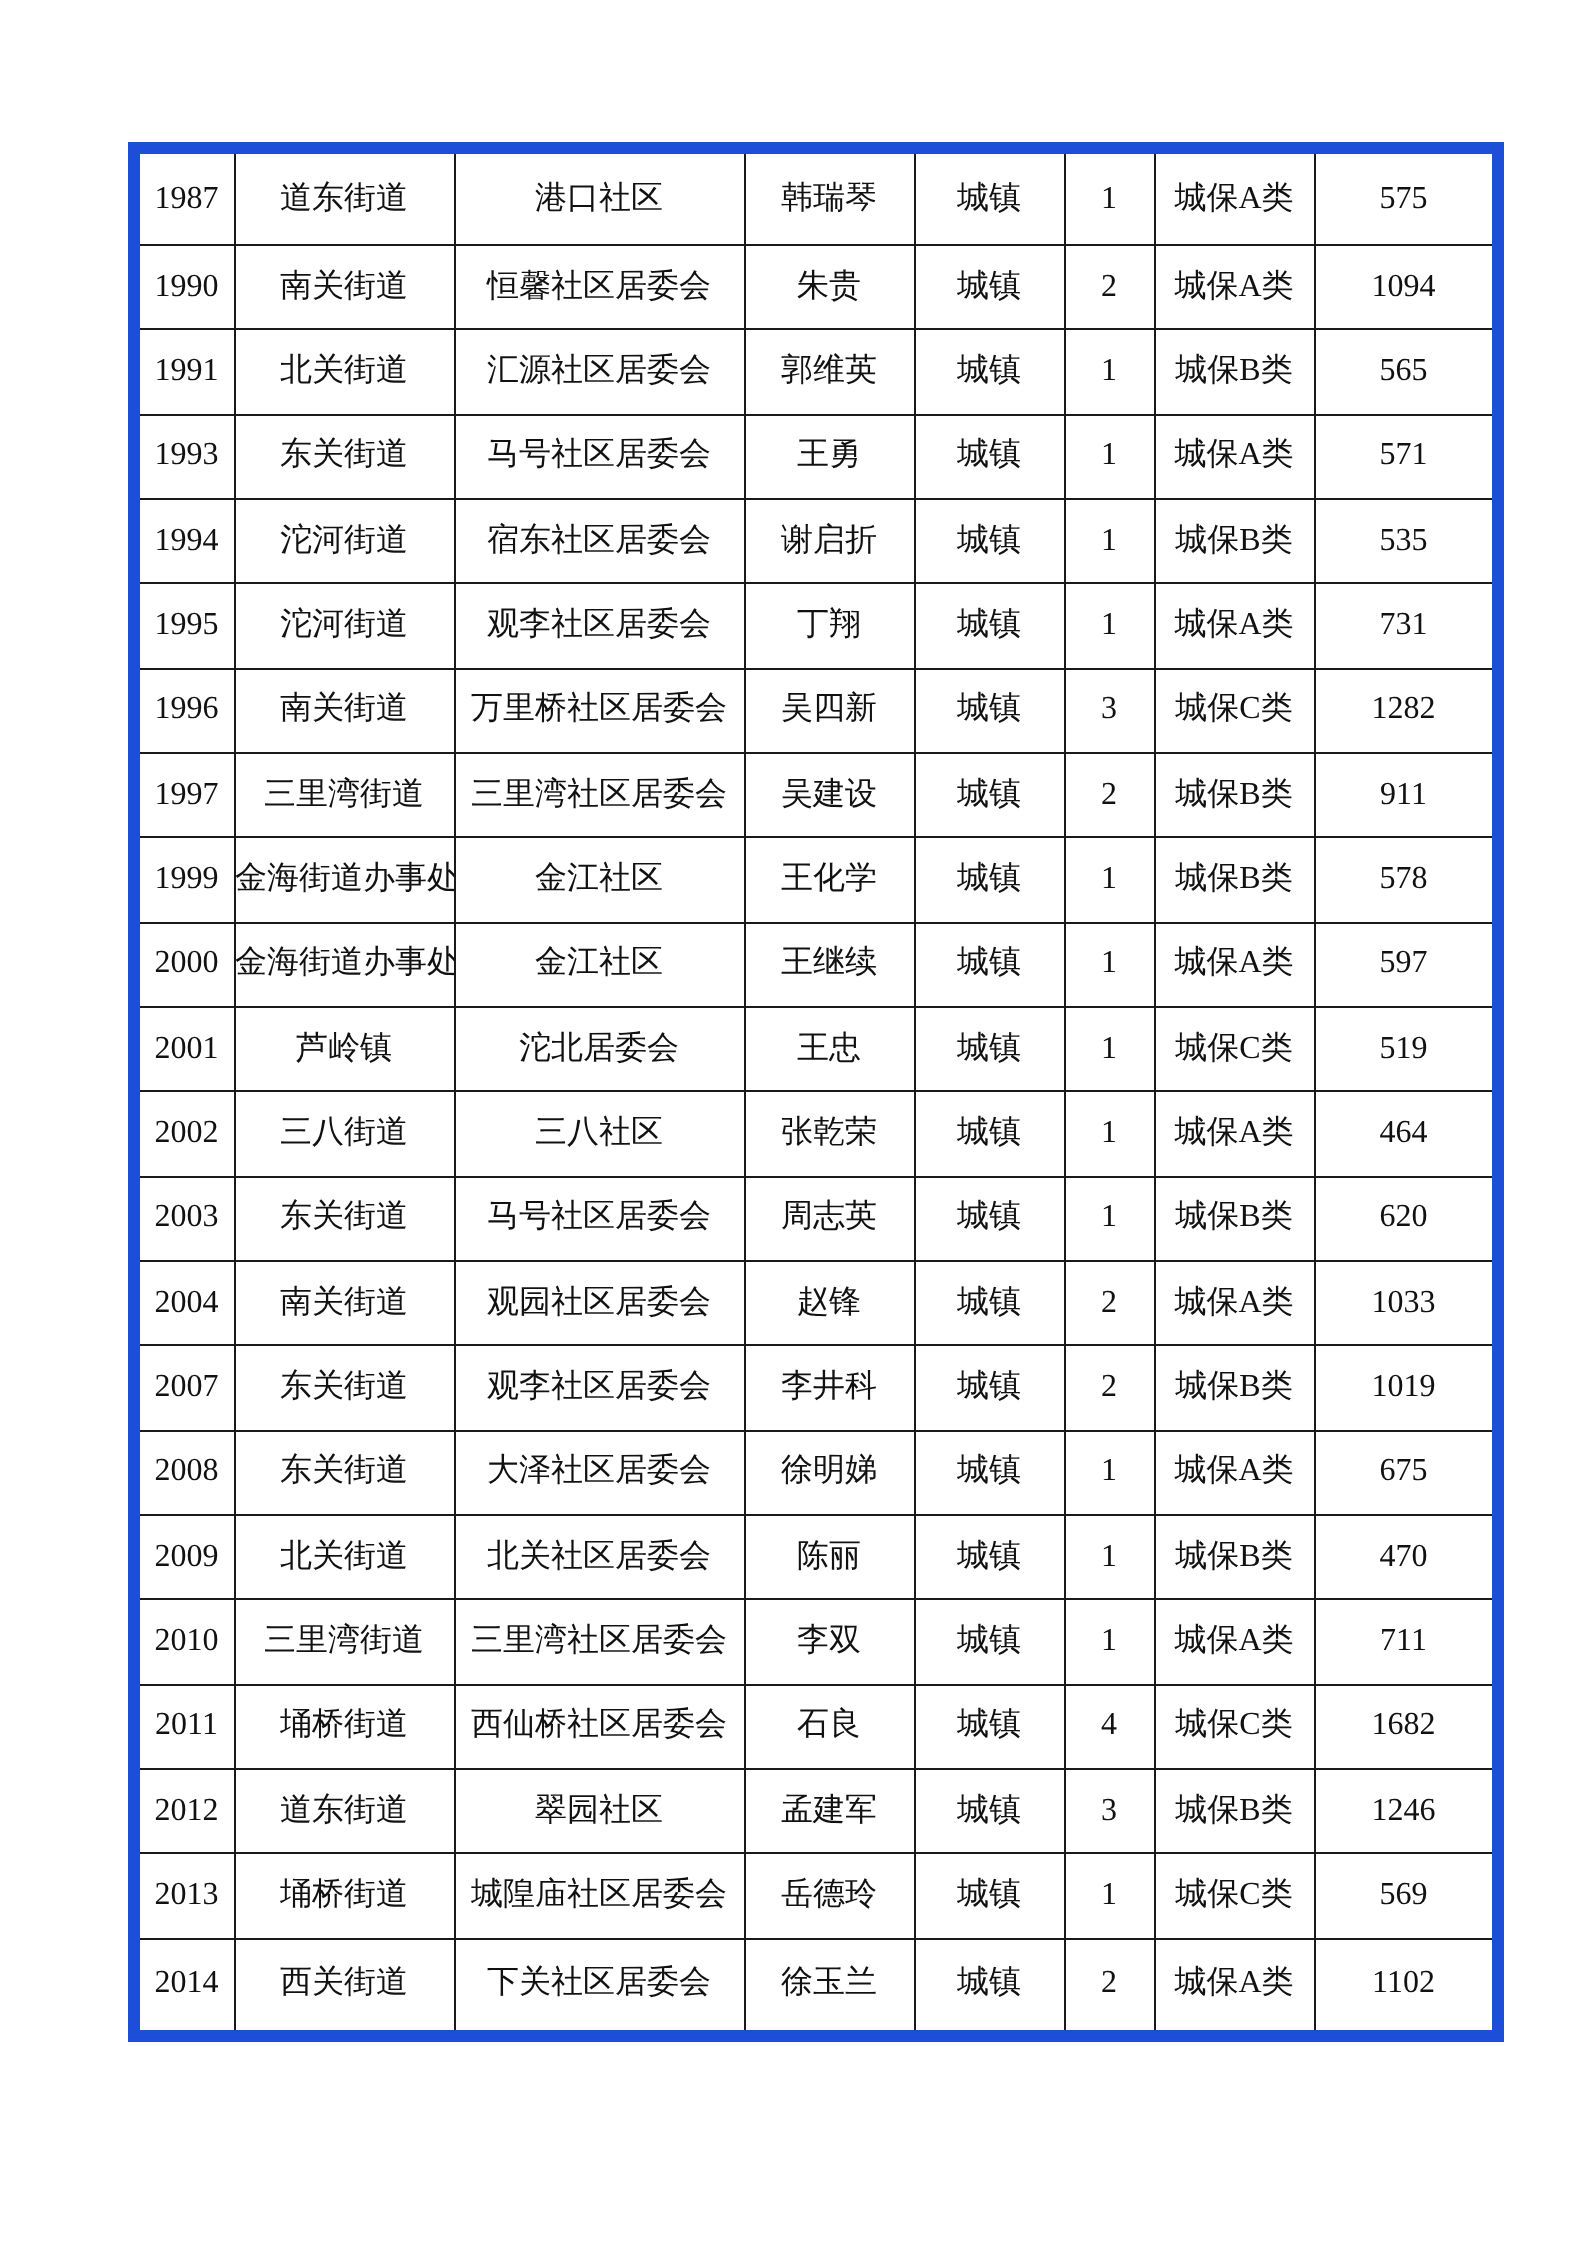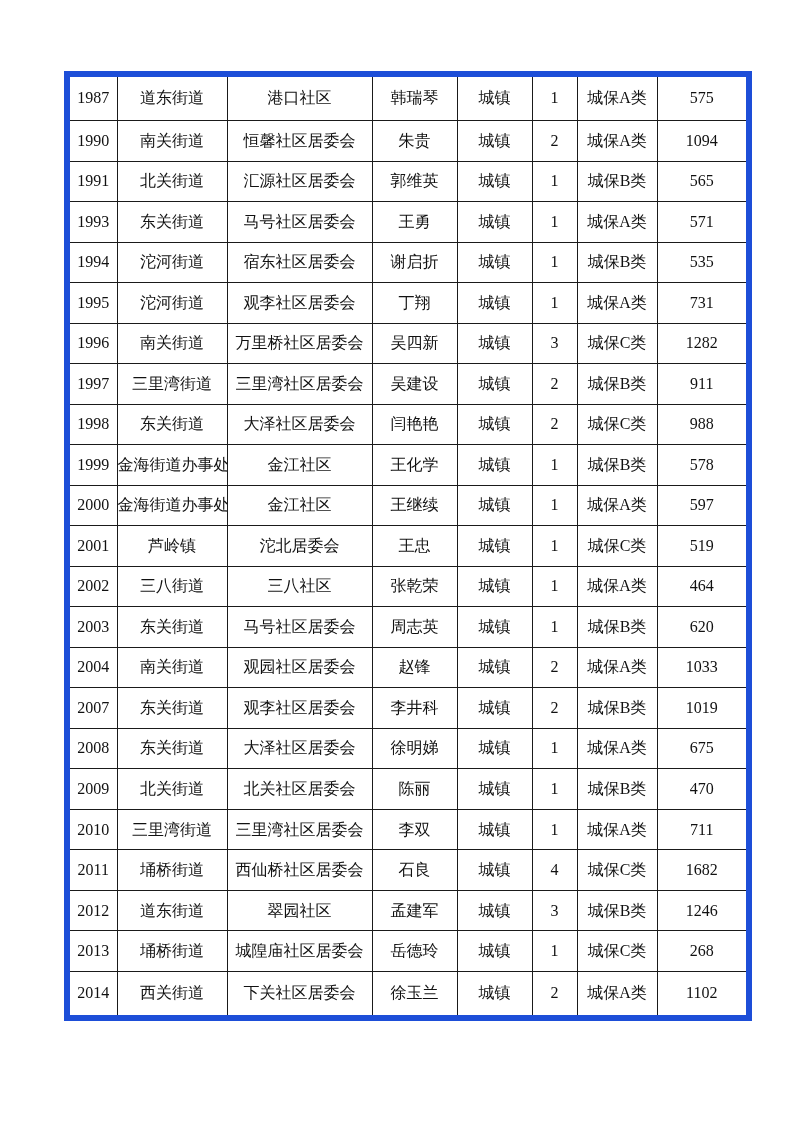--- a/index.html
+++ b/index.html
@@ -136,30 +136,20 @@
           <td>1997</td>
           <td>三里湾街道</td>
           <td>三里湾社区居委会</td>
           <td>吴建设</td>
           <td>城镇</td>
           <td>2</td>
           <td>城保B类</td>
           <td>911</td>
         </tr>
         <tr>
-          <td>1998</td>
-          <td>东关街道</td>
-          <td>大泽社区居委会</td>
-          <td>闫艳艳</td>
-          <td>城镇</td>
-          <td>2</td>
-          <td>城保C类</td>
-          <td>988</td>
-        </tr>
-        <tr>
           <td>1999</td>
           <td>金海街道办事处</td>
           <td>金江社区</td>
           <td>王化学</td>
           <td>城镇</td>
           <td>1</td>
           <td>城保B类</td>
           <td>578</td>
         </tr>
         <tr>
@@ -273,21 +263,21 @@
           <td>1246</td>
         </tr>
         <tr>
           <td>2013</td>
           <td>埇桥街道</td>
           <td>城隍庙社区居委会</td>
           <td>岳德玲</td>
           <td>城镇</td>
           <td>1</td>
           <td>城保C类</td>
-          <td>268</td>
+          <td>569</td>
         </tr>
         <tr>
           <td>2014</td>
           <td>西关街道</td>
           <td>下关社区居委会</td>
           <td>徐玉兰</td>
           <td>城镇</td>
           <td>2</td>
           <td>城保A类</td>
           <td>1102</td>

